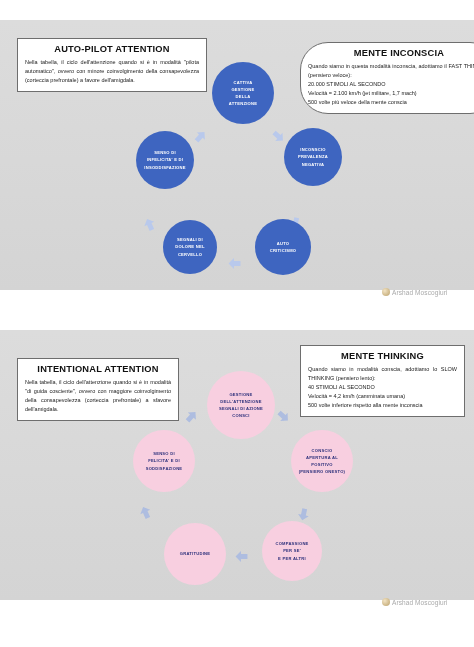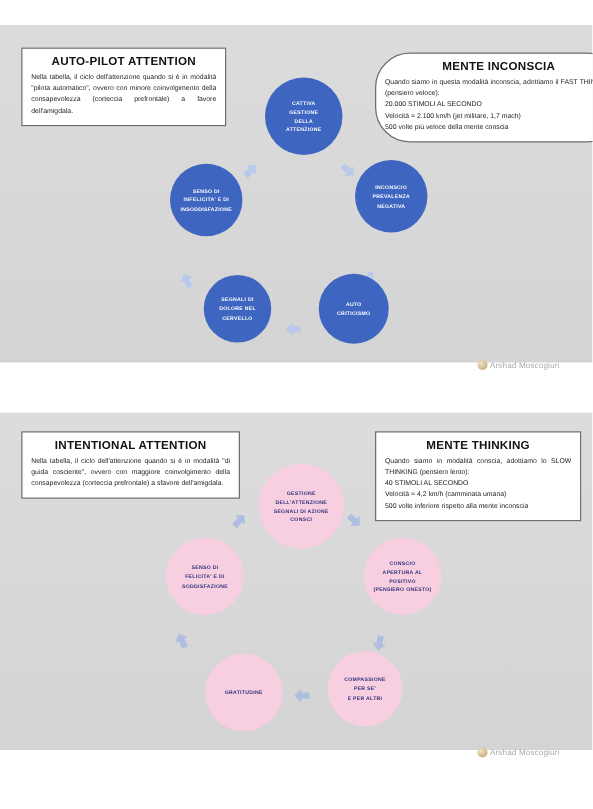--- a/index.html
+++ b/index.html
@@ -24,23 +24,23 @@
     box-sizing:border-box;padding:5px 7px 6px 7px;
   }
   .callout .title{
     text-align:center;font-weight:bold;font-size:9.3px;letter-spacing:.2px;
     margin-bottom:4px;color:#111;
   }
   .callout .body{
     font-size:5.5px;line-height:1.62;color:#222;text-align:justify;
   }
   .callout .body.left{text-align:left;}
-  #box-autopilot{left:17px;top:38px;width:164px;}
+  #box-autopilot{left:17px;top:38px;width:190px;}
   #box-inconscia{left:300px;top:42px;width:198px;border-radius:28px;}
-  #box-intentional{left:17px;top:345px;width:175px;}
+  #box-intentional{left:17px;top:358px;width:162px;}
   #box-conscia{left:300px;top:345px;width:165px;}
 
   
   .node{
     position:absolute;border-radius:50%;
     display:flex;align-items:center;justify-content:center;
     text-align:center;box-sizing:border-box;
   }
   .node .lbl{
     font-size:4.1px;line-height:1.75;letter-spacing:.25px;

